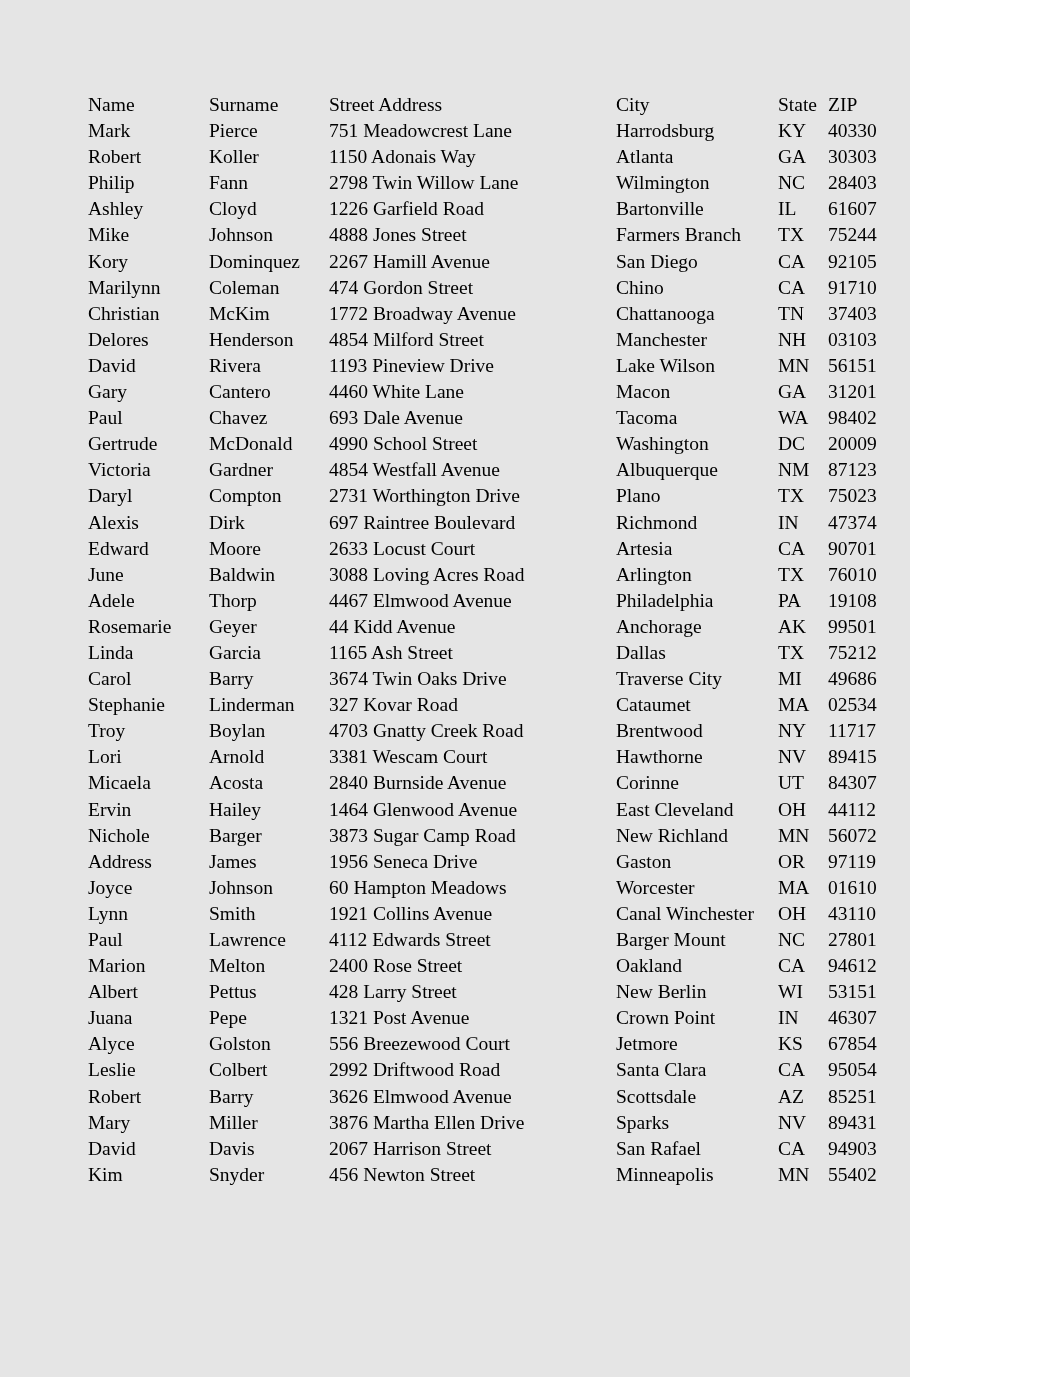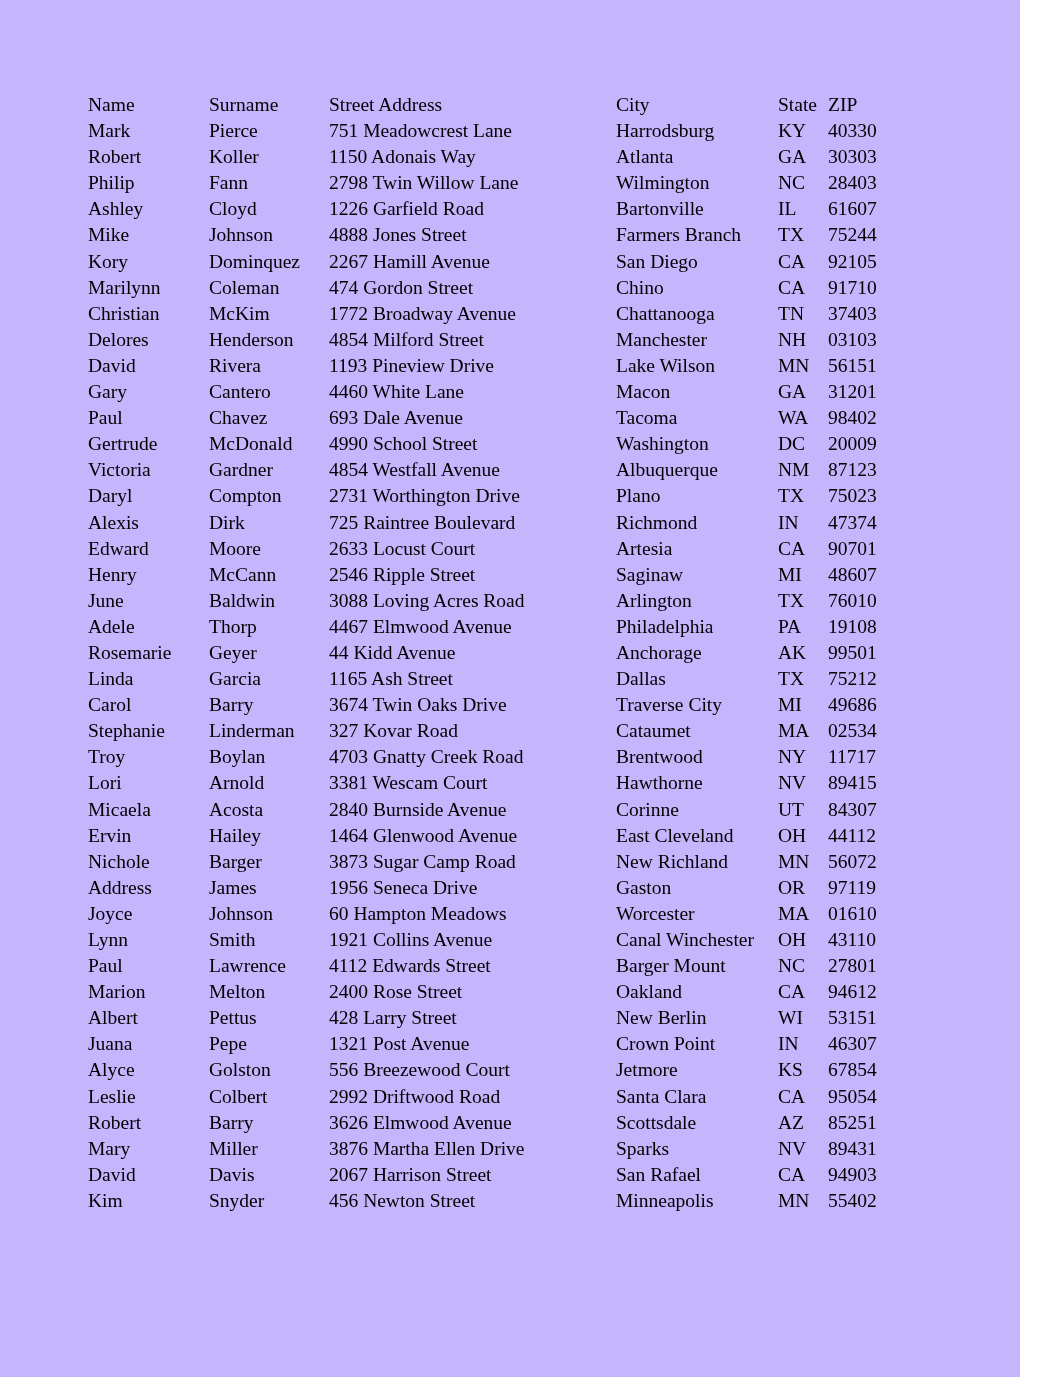--- a/index.html
+++ b/index.html
@@ -9,25 +9,24 @@
   }
   body {
     width: 1062px;
     height: 1377px;
     font-family: "Liberation Serif", "DejaVu Serif", serif;
     color: #000000;
     -webkit-font-smoothing: antialiased;
   }
   #page {
     position: relative;
-    width: 980px;
+    width: 910px;
     height: 1377px;
-    background: #c4b5fd;
+    background: #e5e5e5;
     overflow: hidden;
-    padding-left: 40px;
   }
   #doc-body {
     position: absolute;
     left: 88px;
     top: 92px;
     width: 900px;
   }
   table.addr-table {
     border-collapse: collapse;
     border-spacing: 0;
@@ -196,40 +195,32 @@
             <td>Daryl</td>
             <td>Compton</td>
             <td>2731 Worthington Drive</td>
             <td>Plano</td>
             <td>TX</td>
             <td>75023</td>
           </tr>
           <tr>
             <td>Alexis</td>
             <td>Dirk</td>
-            <td>725 Raintree Boulevard</td>
+            <td>697 Raintree Boulevard</td>
             <td>Richmond</td>
             <td>IN</td>
             <td>47374</td>
           </tr>
           <tr>
             <td>Edward</td>
             <td>Moore</td>
             <td>2633 Locust Court</td>
             <td>Artesia</td>
             <td>CA</td>
             <td>90701</td>
-          </tr>
-          <tr>
-            <td>Henry</td>
-            <td>McCann</td>
-            <td>2546 Ripple Street</td>
-            <td>Saginaw</td>
-            <td>MI</td>
-            <td>48607</td>
           </tr>
           <tr>
             <td>June</td>
             <td>Baldwin</td>
             <td>3088 Loving Acres Road</td>
             <td>Arlington</td>
             <td>TX</td>
             <td>76010</td>
           </tr>
           <tr>

